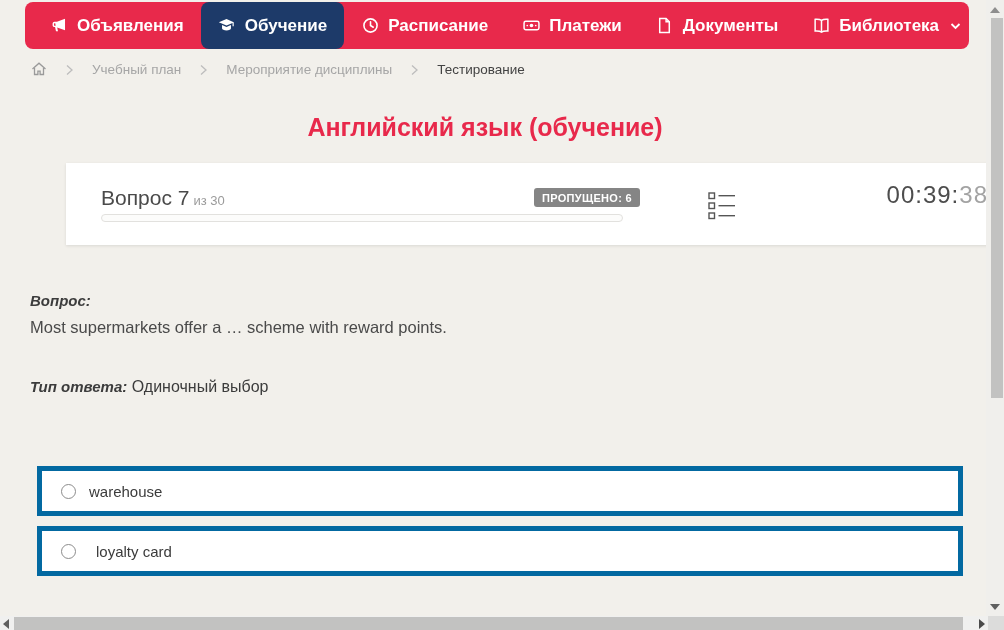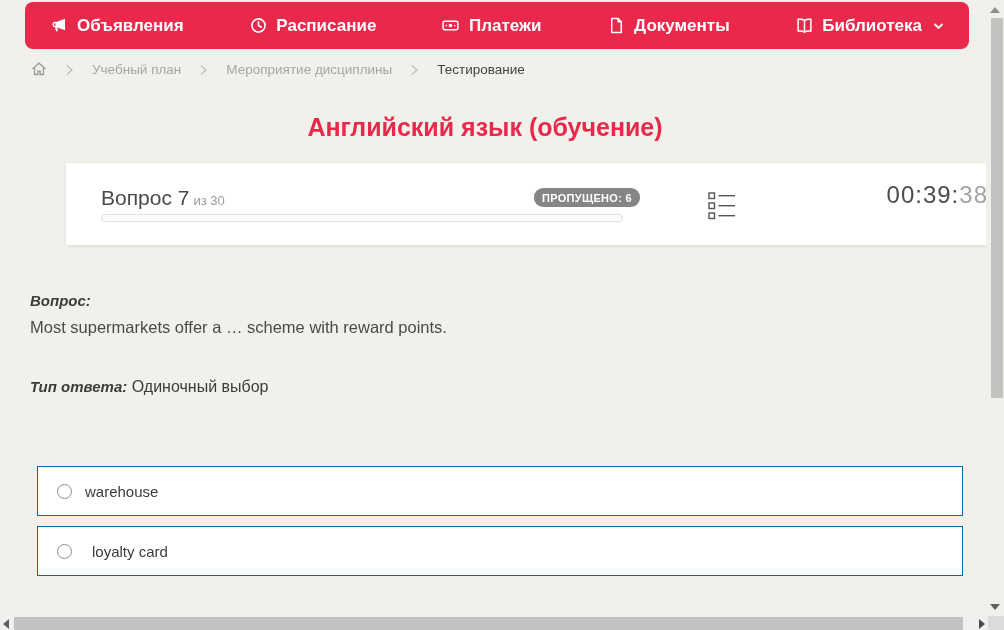--- a/index.html
+++ b/index.html
@@ -35,39 +35,39 @@
   
   .page-title{position:absolute;top:113px;left:0;width:970px;text-align:center;
     font-size:25px;font-weight:bold;color:var(--red);}
 
   
   .qcard{position:absolute;left:30px;top:163px;width:940px;height:82px;background:#fff;
     box-shadow:0 1px 3px rgba(0,0,0,.10);margin-left:36px;}
   .qcard-title{position:absolute;left:35px;top:23px;font-size:21px;color:#4a4a4a;}
   .qcard-sub{font-size:13px;color:#9b9b9b;margin-left:4px;}
   .badge{position:absolute;left:468px;top:25px;background:var(--badge);color:#fff;
-    font-size:11px;font-weight:bold;letter-spacing:.3px;padding:4px 8px 3px;border-radius:9px;}
+    font-size:11px;font-weight:bold;letter-spacing:.3px;padding:4px 8px 3px;border-radius:3px;}
   .progress{position:absolute;left:35px;top:51px;width:522px;height:8px;
     border:1px solid #e2e1de;border-radius:4px;background:#fcfcfb;overflow:hidden;}
   .progress .fill{height:100%;background:#e0dedb;border-radius:4px;}
   .qlist-btn{position:absolute;left:642px;top:28px;width:28px;height:30px;cursor:pointer;}
   .timer{position:absolute;right:18px;top:18px;font-size:24px;font-weight:300;
     color:#4d4d4d;letter-spacing:1px;}
   .timer .sec{color:#a3a3a3;}
 
   
   .q-label{position:absolute;left:30px;top:292px;font-size:15px;font-weight:bold;
     font-style:italic;color:#3c3c3c;}
   .q-text{position:absolute;left:30px;top:318px;font-size:16.5px;color:#4a4a4a;}
   .q-type{position:absolute;left:30px;top:378px;font-size:16px;color:#3c3c3c;}
   .q-type .t-label{font-weight:bold;font-style:italic;font-size:15px;}
 
   
   .option{position:absolute;left:37px;width:926px;height:50px;background:#fff;
-    border:1px solid #0369a1;display:flex;align-items:center;cursor:pointer;}
+    border:5px solid #0369a1;display:flex;align-items:center;cursor:pointer;}
   .option.o1{top:466px;}
   .option.o2{top:526px;gap:7px;}
   .radio{width:15px;height:15px;border:1px solid #8c8c8c;border-radius:50%;
     background:#fff;margin:0 13px 0 19px;flex:0 0 auto;}
   .opt-label{font-size:15px;color:#3b3b3b;}
 
   
   .vscroll{position:absolute;right:0;top:0;width:18px;height:616px;background:#f0efec;}
   .vthumb{position:absolute;left:5px;top:18px;width:12px;height:380px;background:#c2c2c1;cursor:grab;}
   .v-up{position:absolute;left:4px;top:7px;width:0;height:0;
@@ -93,20 +93,29 @@
 
   <nav class="navbar">
     <div class="nav-item">
       <span class="nav-icon">
         <svg viewBox="0 0 16 16" fill="#fff">
             <path d="M13.2 1.6L5.6 4.5H3.3C2.3 4.5 1.5 5.3 1.5 6.3v1.4c0 1 .8 1.8 1.8 1.8h.5l.9 3.9h1.9l-.8-3.6 7.4 2.6V1.6zM4 5.8l.4 2.4H3.3c-.3 0-.5-.2-.5-.5V6.3c0-.3.2-.5.5-.5H4z"></path>
           </svg>
       </span>
       <span>Объявления</span>
     </div>
+    <div class="nav-item active">
+      <span class="nav-icon">
+        <svg viewBox="0 0 16 16" fill="#fff">
+            <path d="M8 1.8L.8 4.9 8 8l5.7-2.4v3h1.1V4.9L8 1.8z"></path>
+            <path d="M3.8 7.6v3.1c0 1.2 1.9 2.1 4.2 2.1s4.2-.9 4.2-2.1V7.6L8 9.4 3.8 7.6z"></path>
+          </svg>
+      </span>
+      <span>Обучение</span>
+    </div>
     <div class="nav-item">
       <span class="nav-icon">
         <svg viewBox="0 0 16 16" fill="none" stroke="#fff" stroke-width="1.5">
             <circle cx="8" cy="8" r="6.2"></circle>
             <path d="M8 4.4V8l2.6 1.6" stroke-linecap="round"></path>
           </svg>
       </span>
       <span>Расписание</span>
     </div>
     <div class="nav-item">

